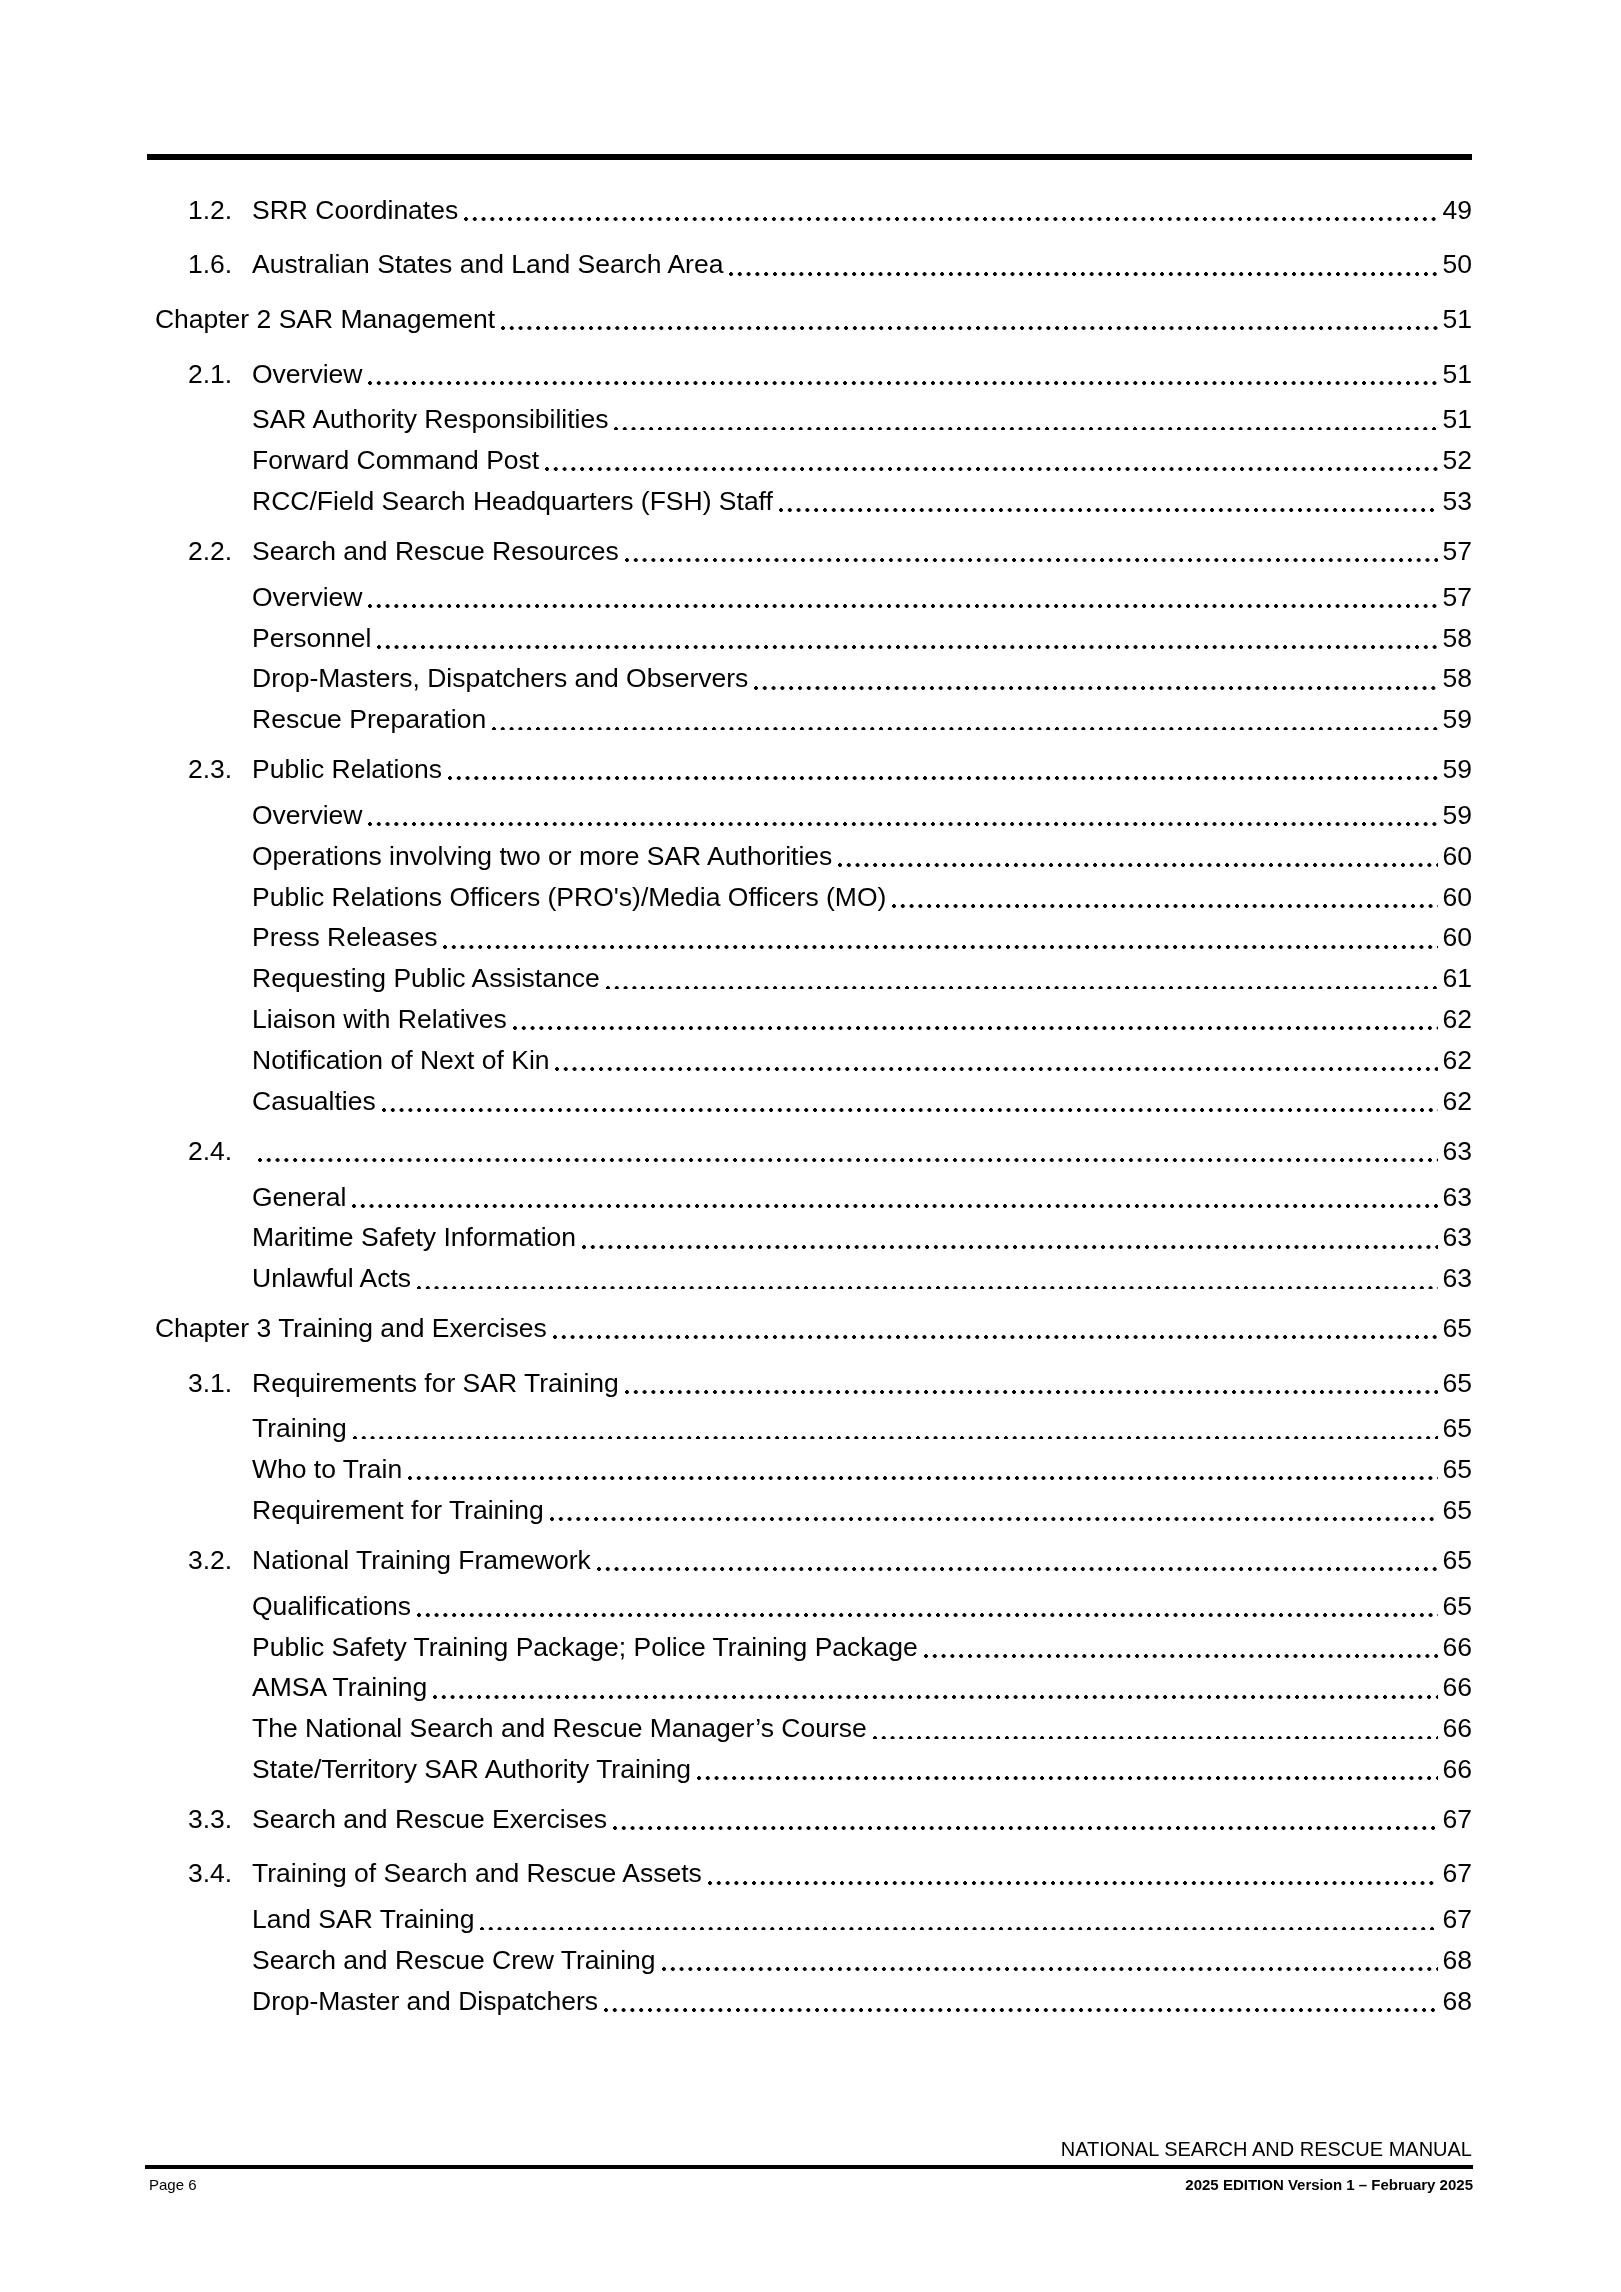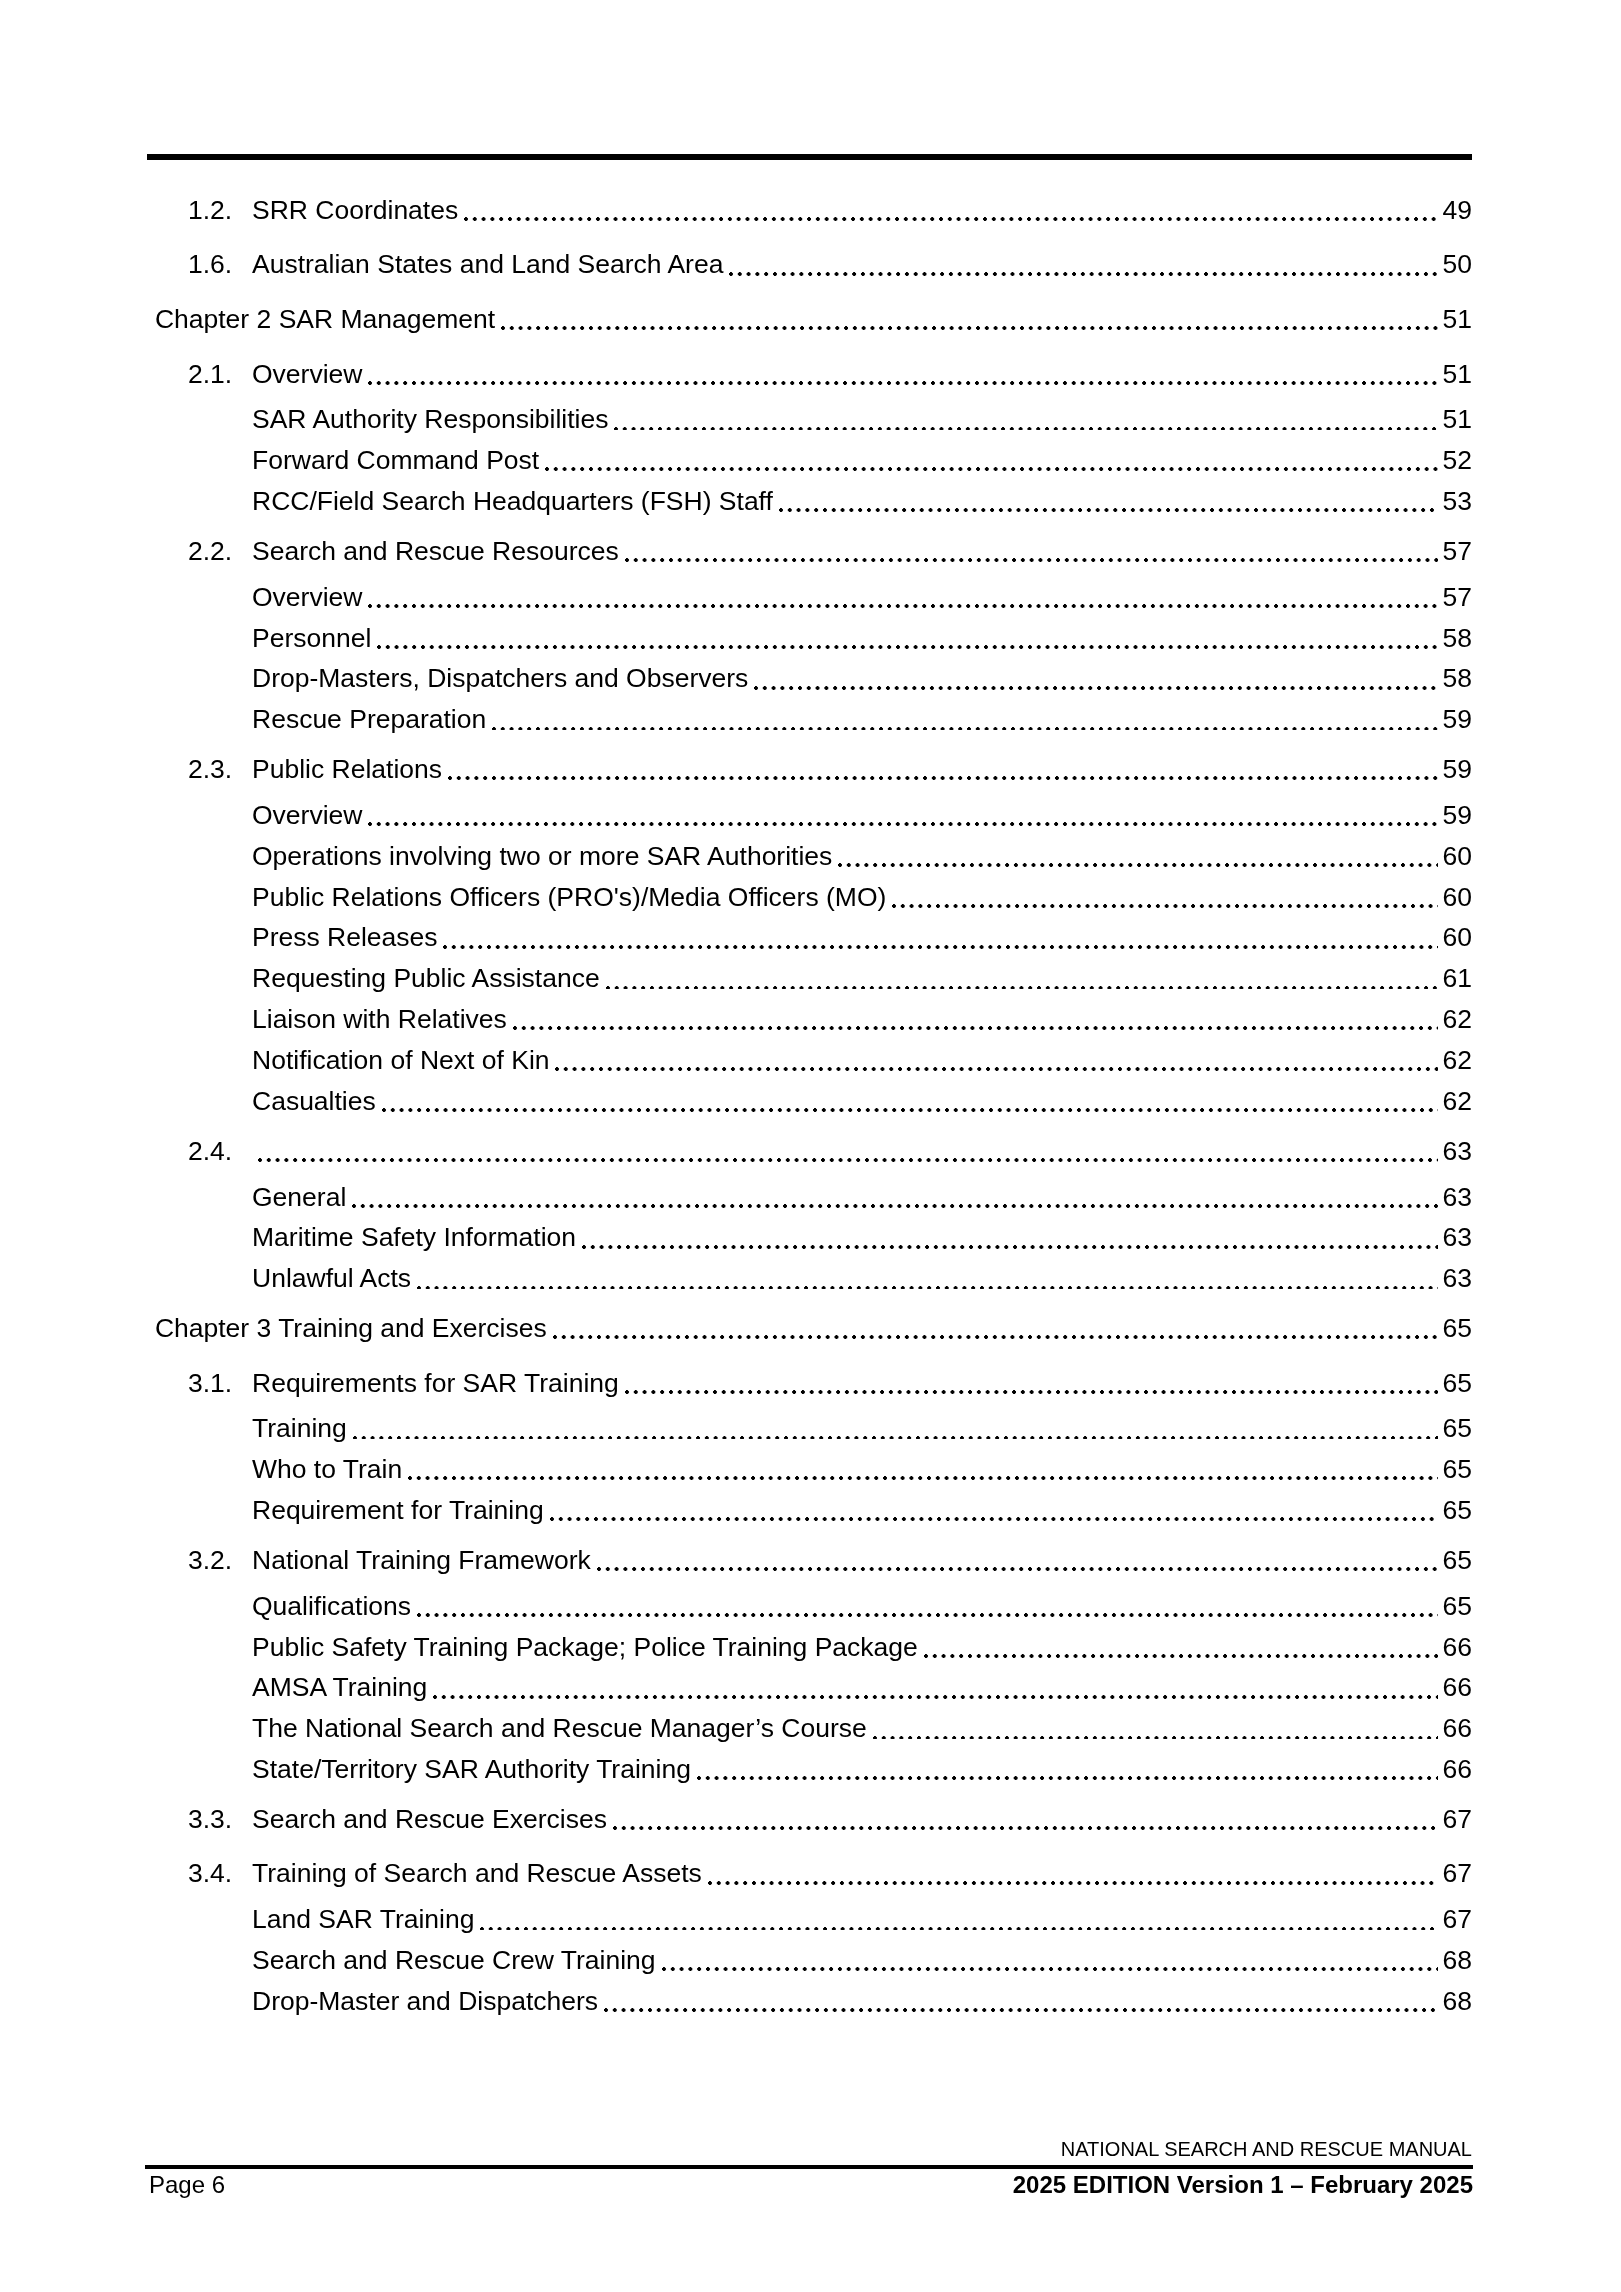--- a/index.html
+++ b/index.html
@@ -33,21 +33,21 @@
   .footer-title{
     position:absolute;right:149px;top:2137px;
     font-size:20px;line-height:25.5px;white-space:nowrap;
   }
   .footer-rule{
     position:absolute;left:145px;top:2165px;width:1328px;height:3.9px;background:#000000;
   }
   .footer-row{
     position:absolute;left:149px;top:2172px;width:1324px;
     display:flex;justify-content:space-between;
-    font-size:24px;line-height:25.5px;
+    font-size:15px;line-height:25.5px;
   }
   .footer-edition{font-weight:bold;}
 </style>
 </head>
 <body>
 
 <div class="top-rule"></div>
 
 <div class="toc" id="toc">
   <div class="toc-row section">

